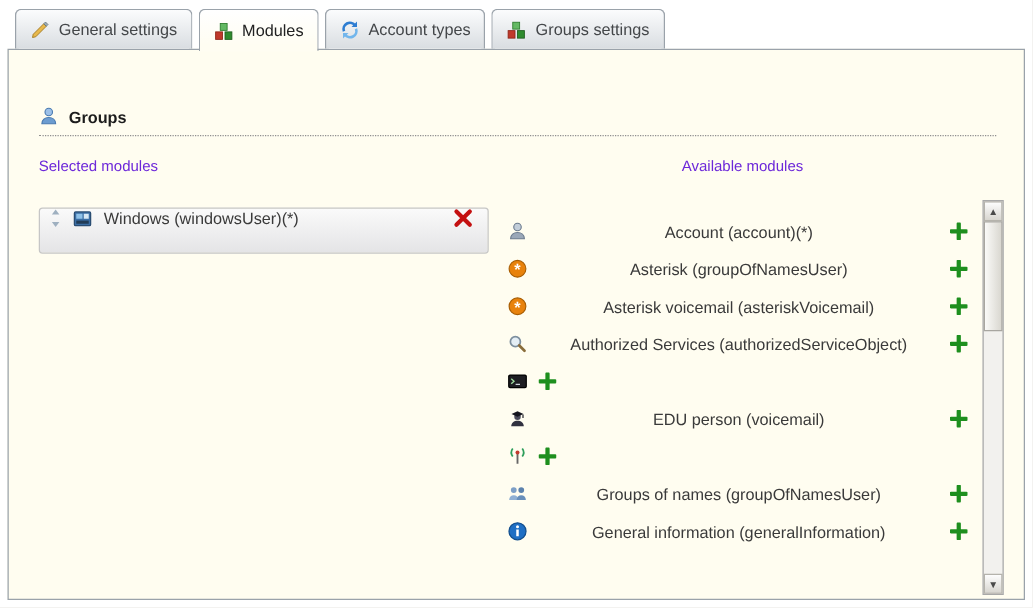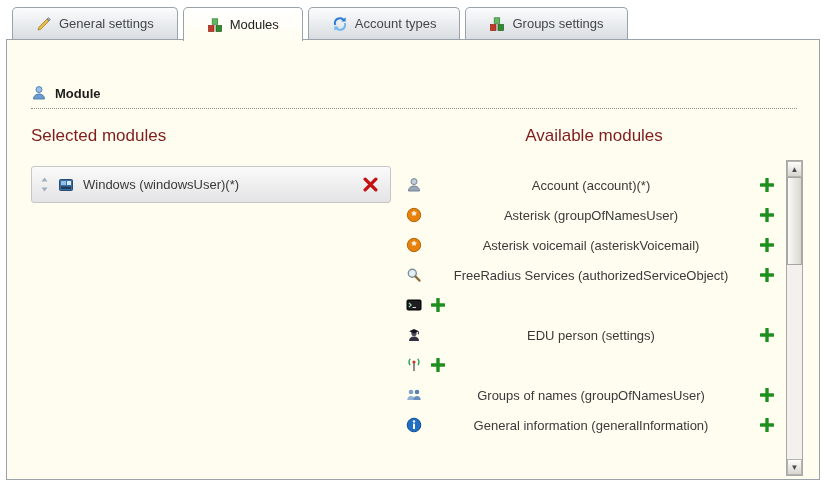--- a/index.html
+++ b/index.html
@@ -5,21 +5,21 @@
   * { box-sizing: border-box; }
   html,body { margin:0; padding:0; background:#e9e9e9; }
   body { font-family:"Liberation Sans","DejaVu Sans",sans-serif; }
   .page {
     position:relative; width:826px; height:486px; background:#ffffff;
     overflow:hidden; margin:0 auto;
   }
   
   .tabbar { position:absolute; top:7px; left:12px; display:flex; gap:5px; z-index:3; }
   .tab {
-    display:flex; align-items:center; gap:7px; padding:0 23px;
+    display:flex; align-items:center; gap:7px; padding:0 11px;
     height:32px; border:1px solid #9aa2aa; border-bottom:none;
     border-radius:5px 5px 0 0;
     background:linear-gradient(#fbfcfd,#d9dde1);
     font-size:13px; color:#44474a; cursor:pointer; white-space:nowrap;
   }
   .tab.active {
     height:34px; background:linear-gradient(#ffffff,#fffdf2 85%);
     color:#222; z-index:4; position:relative;
   }
   .ticon { display:inline-flex; width:16px; height:16px; }
@@ -30,27 +30,27 @@
   }
   .section-head {
     margin:45px 22px 0 24px; padding-bottom:7px;
     border-bottom:1px dotted #8f8f8f;
     display:flex; align-items:center; gap:8px;
   }
   .section-title { font-size:13px; font-weight:bold; color:#1c1c1c; }
   .cols { display:flex; margin:17px 14px 0 24px; }
   .col-left { width:375px; flex:none; }
   .col-right { flex:1; min-width:0;text-align:center; }
-  .col-heading { font-size:17px; color:#7f1d1d; height:16px; }
+  .col-heading { font-size:12px; color:#6d28d9; height:16px; }
   
   .selected-row {
     margin-top:24px; width:360px; height:37px;
     border:1px solid #c6c6c6; border-radius:3px;
     background:linear-gradient(#fafafa,#e4e4e6);
-    display:flex; align-items:center; padding:0 12px 0 8px; gap:9px;
+    display:flex; align-items:flex-start; padding:0 12px 0 8px; gap:9px;
     cursor:move;
   }
   .row-label { font-size:13px; color:#3a3a3a; flex:1; }
   .remove { display:inline-flex; cursor:pointer; }
   .drag { display:inline-flex; }
   
   .avail-list { margin-top:28px; }
   .avail-row { display:flex; align-items:center; height:30px; gap:9px; padding-right:8px; }
   .mod-icon { display:inline-flex; width:16px; height:16px; flex:none; }
   .mod-label { font-size:13px; color:#3a3a3a; flex:1; min-width:0; white-space:nowrap; }
@@ -123,21 +123,21 @@
 
   <div class="content">
 
     <div class="section-head">
       <span class="mod-icon">
         <svg width="16" height="16" viewBox="0 0 16 16">
             <circle cx="8" cy="4.6" r="3" fill="#9cc0e8" stroke="#4a7ab0" stroke-width="0.9"></circle>
             <path d="M2.5 14c0-3.2 2.4-5 5.5-5s5.5 1.8 5.5 5z" fill="#6c9cd0" stroke="#4a7ab0" stroke-width="0.9"></path>
           </svg>
       </span>
-      <span class="section-title">Module</span>
+      <span class="section-title">Groups</span>
     </div>
 
     <div class="cols">
 
       <div class="col-left">
         <div class="col-heading">Selected modules</div>
         <div class="selected-row">
           <span class="drag">
             <svg width="9" height="15" viewBox="0 0 9 15">
                 <path d="M4.5 0.5l3 4h-6z" fill="#9fb0c0"></path>
@@ -210,21 +210,21 @@
             </span>
           </div>
 
           <div class="avail-row">
             <span class="mod-icon">
               <svg width="16" height="16" viewBox="0 0 16 16">
                   <circle cx="6.3" cy="6.3" r="4" fill="#e4eef5" stroke="#7d8f9e" stroke-width="1.4"></circle>
                   <line x1="9.4" y1="9.4" x2="13.6" y2="13.6" stroke="#8a6d3b" stroke-width="2.2" stroke-linecap="round"></line>
                 </svg>
             </span>
-            <span class="mod-label">FreeRadius Services (authorizedServiceObject)</span>
+            <span class="mod-label">Authorized Services (authorizedServiceObject)</span>
             <span class="add-btn">
               <svg width="14" height="14" viewBox="0 0 14 14">
                   <path d="M7 1v12M1 7h12" stroke="#1e8f1e" stroke-width="3.4" stroke-linecap="round"></path>
                 </svg>
             </span>
           </div>
 
 
           <div class="avail-row">
             <span class="mod-icon">
@@ -243,21 +243,21 @@
 
           <div class="avail-row">
             <span class="mod-icon">
               <svg width="16" height="16" viewBox="0 0 16 16">
                   <circle cx="8" cy="6.4" r="2.6" fill="#4a4a5a"></circle>
                   <path d="M3 14c0-2.8 2.2-4.4 5-4.4s5 1.6 5 4.4z" fill="#31313f"></path>
                   <path d="M3.2 4.2L8 2l4.8 2.2L8 6.4z" fill="#15151e"></path>
                   <line x1="12.4" y1="4.6" x2="12.4" y2="7.4" stroke="#15151e" stroke-width="0.9"></line>
                 </svg>
             </span>
-            <span class="mod-label">EDU person (settings)</span>
+            <span class="mod-label">EDU person (voicemail)</span>
             <span class="add-btn">
               <svg width="14" height="14" viewBox="0 0 14 14">
                   <path d="M7 1v12M1 7h12" stroke="#1e8f1e" stroke-width="3.4" stroke-linecap="round"></path>
                 </svg>
             </span>
           </div>
 
           <div class="avail-row">
             <span class="mod-icon">
               <svg width="16" height="16" viewBox="0 0 16 16">

